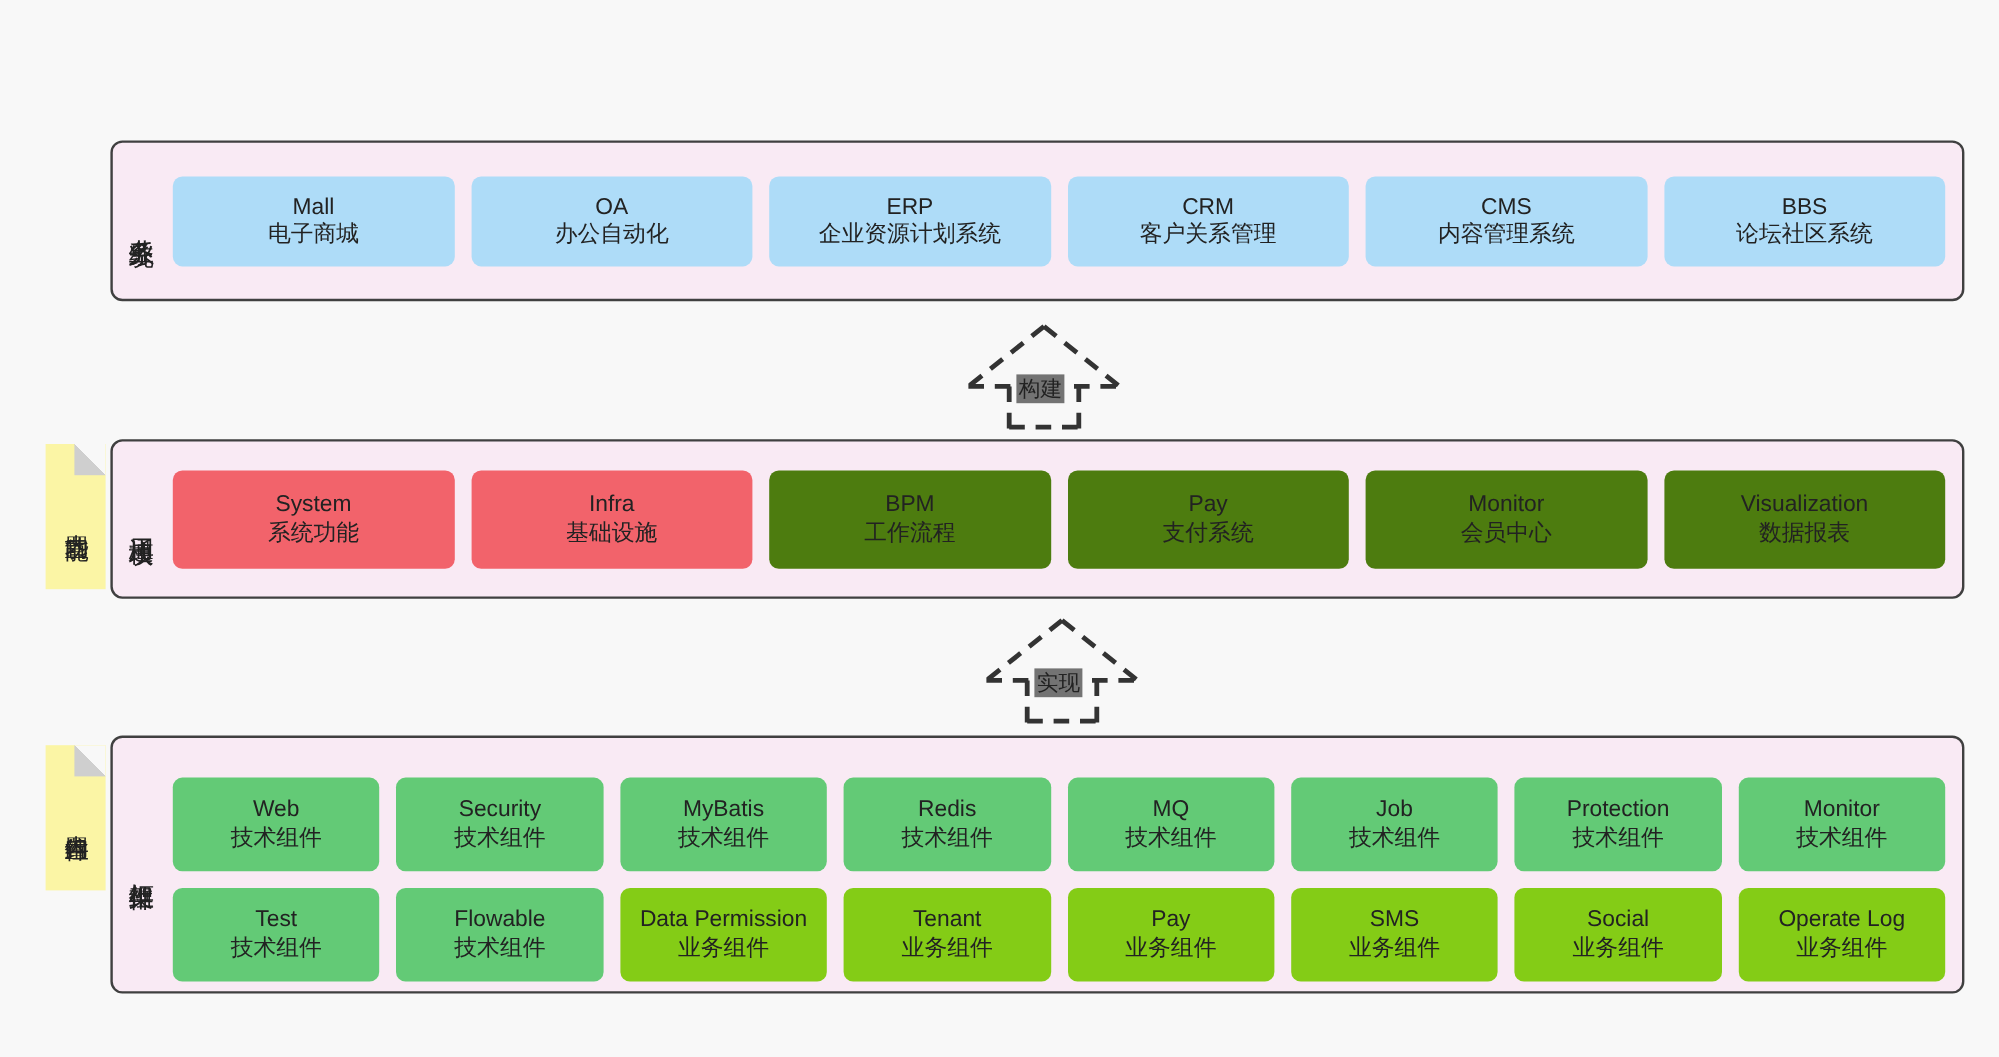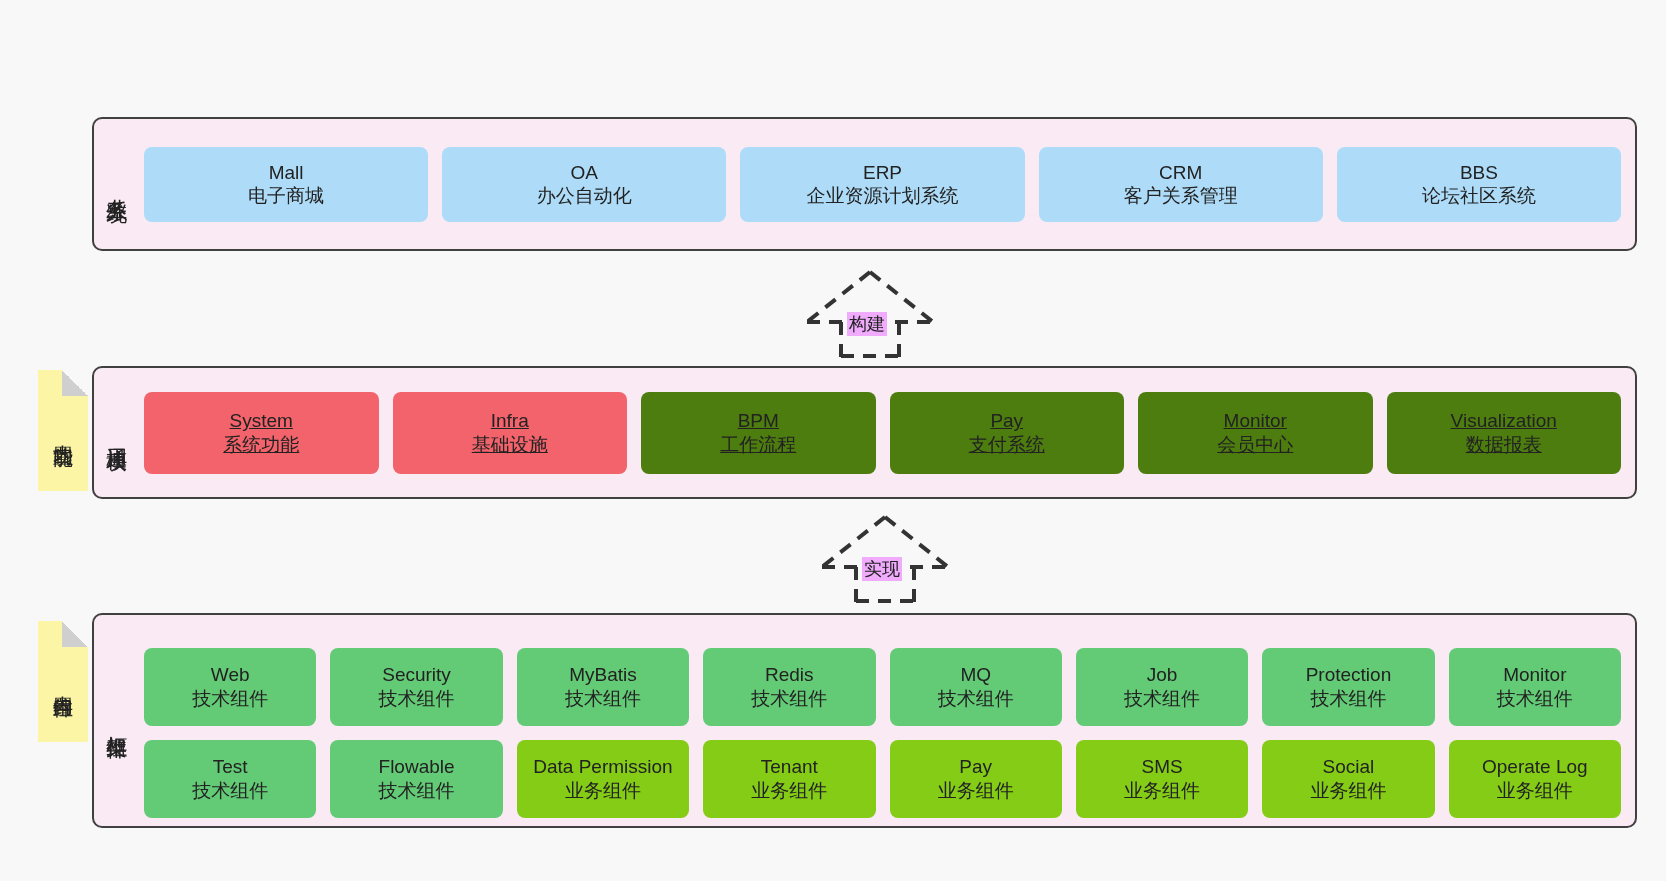--- a/index.html
+++ b/index.html
@@ -81,21 +81,21 @@
     font-size: 19px;
     line-height: 1.22;
     color: #222;
     box-sizing: border-box;
     padding: 4px 6px;
   }
   .card .en { display: block; }
   .card .cn { display: block; }
 
   .layer1 .card { height: 75px; background: #aedcf8; }
-  .layer2 .card { height: 82px; text-decoration: underline; }
+  .layer2 .card { height: 82px; }
   .layer3 .card { height: 78px; }
 
   .fill-blue   { background: #aedcf8; }
   .fill-red    { background: #f2636b; }
   .fill-pink   { background: #4d7c0f; }
   .fill-green  { background: #63ca76; }
   .fill-mint   { background: #84cc16; }
 
   
   .note {
@@ -126,21 +126,21 @@
 
   
   .arrow {
     position: absolute;
   }
   .arrow svg { display: block; overflow: visible; }
   .arrow-label {
     position: absolute;
     font-size: 18px;
     color: #222;
-    background: #f0abfc;
+    background: #737373;
     padding: 0 2px;
     white-space: nowrap;
   }
 </style>
 </head>
 <body>
 
 <div class="canvas">
 
   <div class="layer layer1" style="left:92px; top:117px; width:1545px; height:134px;">
@@ -154,20 +154,24 @@
         <span class="en">OA</span>
         <span class="cn">办公自动化</span>
       </div>
       <div class="card fill-blue">
         <span class="en">ERP</span>
         <span class="cn">企业资源计划系统</span>
       </div>
       <div class="card fill-blue">
         <span class="en">CRM</span>
         <span class="cn">客户关系管理</span>
+      </div>
+      <div class="card fill-blue">
+        <span class="en">CMS</span>
+        <span class="cn">内容管理系统</span>
       </div>
       <div class="card fill-blue">
         <span class="en">BBS</span>
         <span class="cn">论坛社区系统</span>
       </div>
     </div>
   </div>
 
   <div class="arrow" style="left:795px; top:268px; width:150px; height:90px;">
     <svg width="150" height="90" viewBox="0 0 150 90" fill="none">

